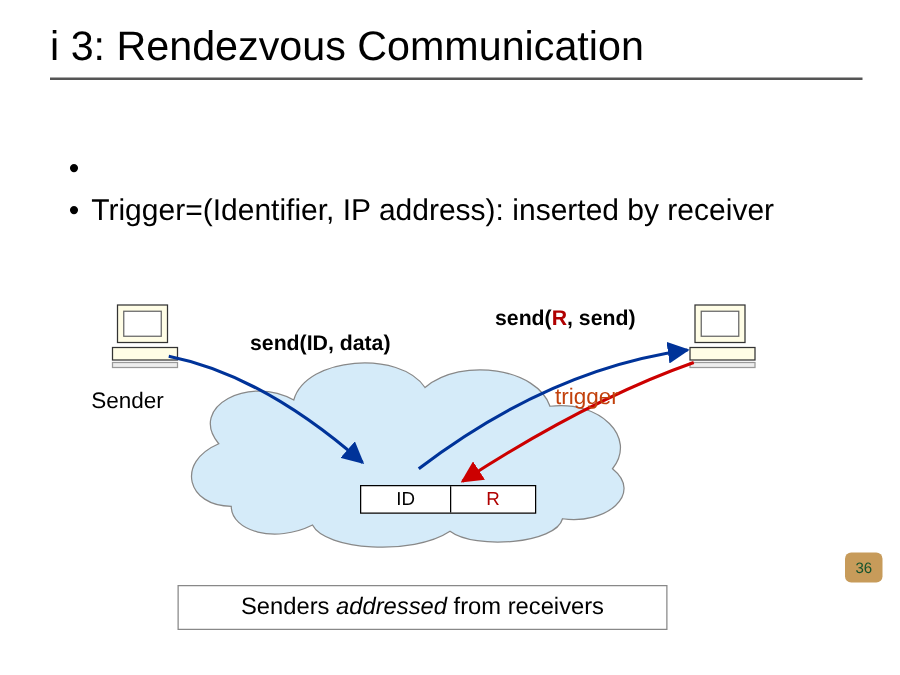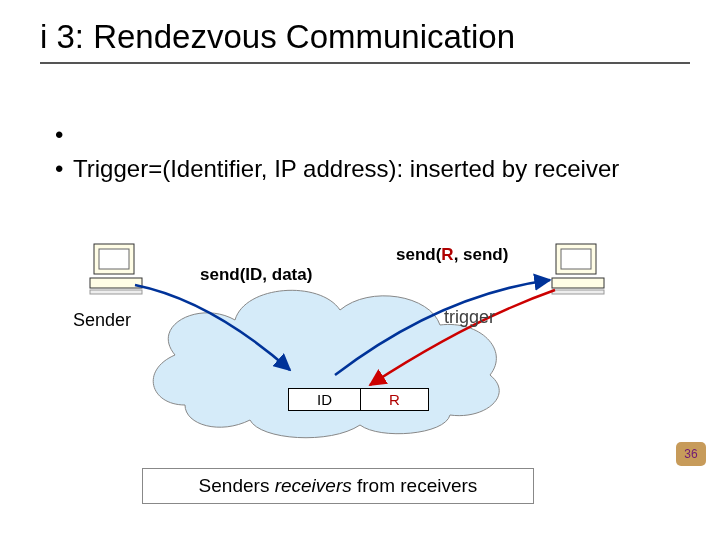--- a/index.html
+++ b/index.html
@@ -5,24 +5,24 @@
   html,body{margin:0;padding:0;width:720px;height:540px;background:#fff;font-family:Arial,Helvetica,sans-serif;color:#000;}
   .slide{position:relative;width:720px;height:480px;border-radius:13px;}
   .title-bar{position:absolute;left:40px;top:18px;right:30px;border-bottom:2px solid #555;padding-bottom:6px;}
   .title{font-size:33px;font-weight:400;}
   .bullets{position:absolute;left:55px;top:120px;right:60px;font-size:24px;line-height:1.25;}
   .bullet{display:flex;margin-bottom:4px;}
   .bullet .dot{width:18px;flex:0 0 18px;}
   .diagram{position:absolute;left:0;top:230px;width:720px;height:230px;}
   .caption-box{position:absolute;left:142px;top:468px;width:370px;border:1px solid #888;padding:6px 10px;text-align:center;font-size:19px;}
   .caption-box i{font-style:italic;}
-  .page-badge{position:absolute;right:14px;bottom:14px;width:30px;height:24px;background:#c79b5a;border-radius:5px;color:#701a75;font-size:12px;display:flex;align-items:center;justify-content:center;}
+  .page-badge{position:absolute;right:14px;bottom:14px;width:30px;height:24px;background:#c79b5a;border-radius:5px;color:#14532d;font-size:12px;display:flex;align-items:center;justify-content:center;}
   .lbl{position:absolute;font-size:17px;font-weight:700;}
   .lbl-plain{position:absolute;font-size:18px;}
-  .lbl-red{position:absolute;font-size:18px;color:#404040;}
+  .lbl-red{position:absolute;font-size:18px;color:#c2410c;}
   .trigger-box{position:absolute;border:1px solid #000;background:#fff;font-size:15px;display:flex;}
   .trigger-box span{padding:2px 28px;}
   .trigger-box span:first-child{border-right:1px solid #000;}
 </style>
 </head>
 <body>
 
 <div class="slide">
 
   <div class="title-bar">
@@ -91,20 +91,20 @@
     <div class="lbl-plain" style="left:73px;top:80px;">Sender</div>
     <div class="lbl-red" style="left:444px;top:77px;">trigger</div>
 
     <div class="trigger-box" style="left:288px;top:158px;">
       <span>ID</span>
       <span style="color:#b00000">R</span>
     </div>
   </div>
 
   <div class="caption-box">
-    <span>Senders </span><i>receivers</i><span> from receivers</span>
+    <span>Senders </span><i>addressed</i><span> from receivers</span>
   </div>
 
   <div class="page-badge">
     <span>36</span>
   </div>
 
 </div>
 
 </body></html>

